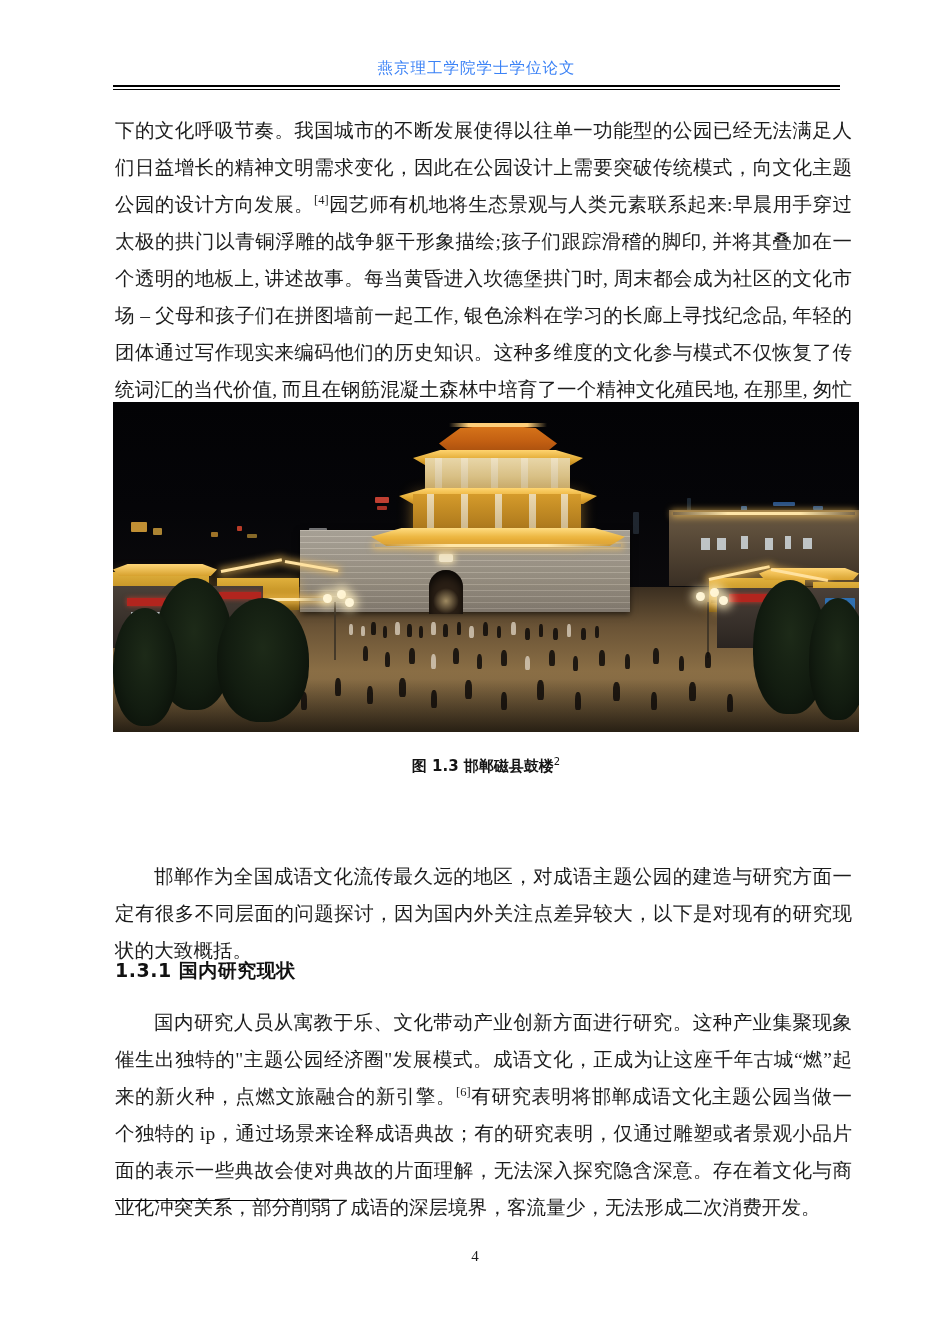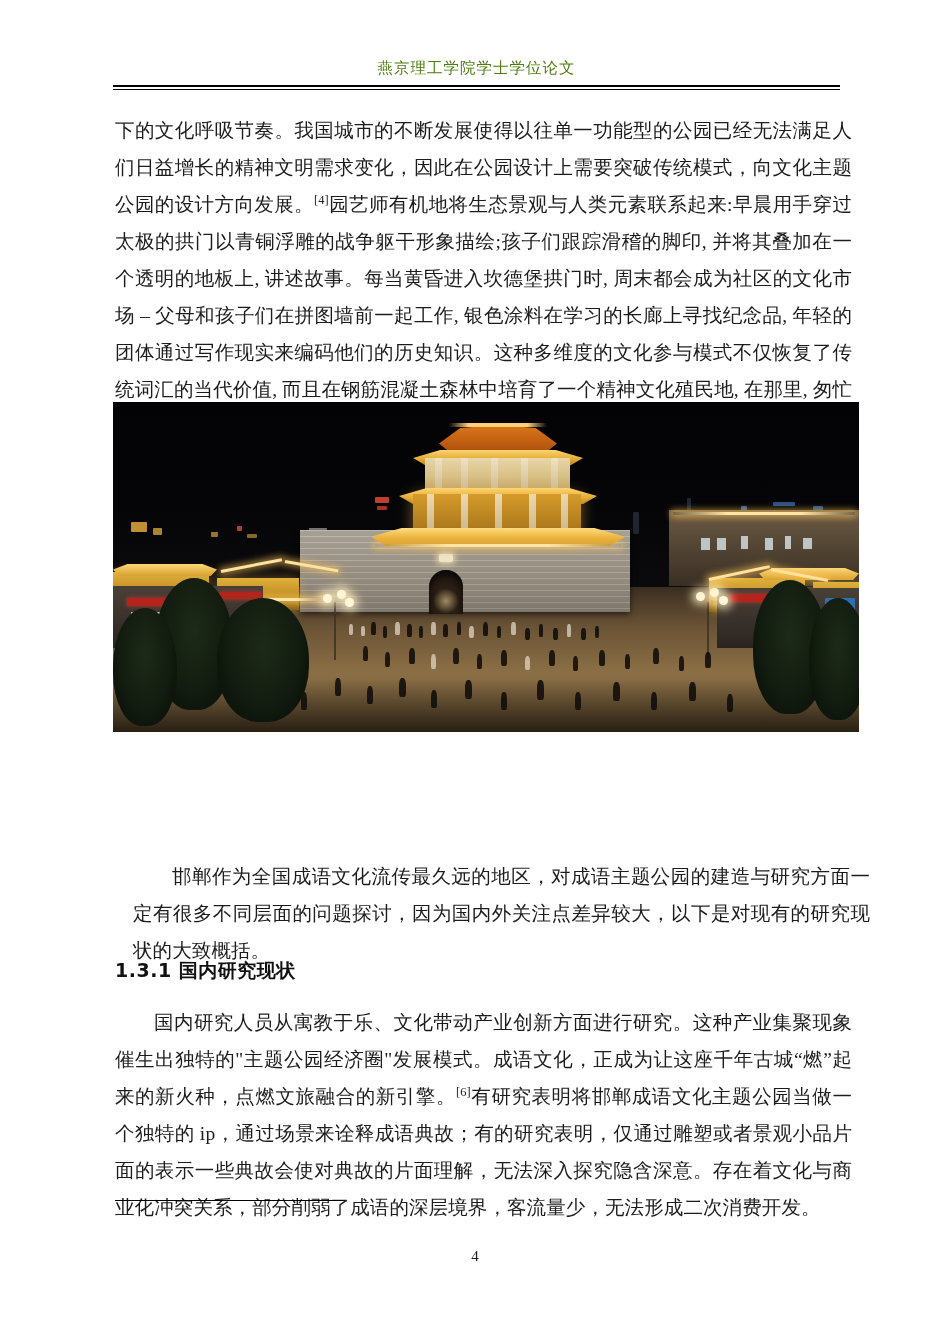--- a/index.html
+++ b/index.html
@@ -29,21 +29,21 @@
     position: absolute;
     left: 113px;
     top: 58px;
     width: 727px;
     text-align: center;
   }
   .header-text {
     font-family: "Liberation Serif", "DejaVu Serif", serif;
     font-size: 15.5px;
     letter-spacing: 1px;
-    color: #4d7c0f;
+    color: #3b82f6;
     line-height: 20px;
     white-space: nowrap;
   }
   .header-rule-thick {
     position: absolute;
     left: 113px;
     top: 85px;
     width: 727px;
     height: 2px;
     background: #000;
@@ -311,21 +311,21 @@
     font-size: 21px;
     letter-spacing: .5px;
   }
   h3.h-sub {
     position: absolute;
     left: 115px;
     font-size: 19px;
     letter-spacing: .5px;
   }
   .sec13 { top: 810px; }
-  .par13 { position:absolute; left:133px; top: 858px; width: 737px; }
+  .par13 { position:absolute; left:115px; top: 858px; width: 737px; }
   .sec131 { top: 958px; }
   .par131 { position:absolute; left:115px; top: 1004px; width: 737px; }
 
   
   .footnote-rule {
     position: absolute;
     left: 115px;
     top: 1200px;
     width: 228px;
     height: 1px;
@@ -523,20 +523,21 @@
       <div class="person" style="left:188px;top:290px;width:6px;height:18px;"></div>
 
       <div class="tree" style="left:42px;top:176px;width:78px;height:132px;"></div>
       <div class="tree" style="left:104px;top:196px;width:92px;height:124px;"></div>
       <div class="tree" style="left:0px;top:206px;width:64px;height:118px;"></div>
       <div class="tree" style="left:640px;top:178px;width:74px;height:134px;"></div>
       <div class="tree" style="left:696px;top:196px;width:58px;height:122px;"></div>
     </div>
   </div>
 
+  <div class="fig-caption"><span>图 1.3 邯郸磁县鼓楼</span><sup>2</sup></div>
 
   <div class="par13">
     <p class="body-par indent2">邯郸作为全国成语文化流传最久远的地区，对成语主题公园的建造与研究方面一定有很多不同层面的问题探讨，因为国内外关注点差异较大，以下是对现有的研究现状的大致概括。</p>
   </div>
 
   <h3 class="h-sub sec131">1.3.1 国内研究现状</h3>
   <div class="par131">
     <p class="body-par indent2"><span>国内研究人员从寓教于乐、文化带动产业创新方面进行研究。这种产业集聚现象催生出独特的"主题公园经济圈"发展模式。成语文化，正成为让这座千年古城“燃”起来的新火种，点燃文旅融合的新引擎。</span><sup class="cite">[6]</sup><span>有研究表明将邯郸成语文化主题公园当做一个独特的 ip，通过场景来诠释成语典故；有的研究表明，仅通过雕塑或者景观小品片面的表示一些典故会使对典故的片面理解，无法深入探究隐含深意。存在着文化与商业化冲突关系，部分削弱了成语的深层境界，客流量少，无法形成二次消费开发。</span></p>
   </div>
 

